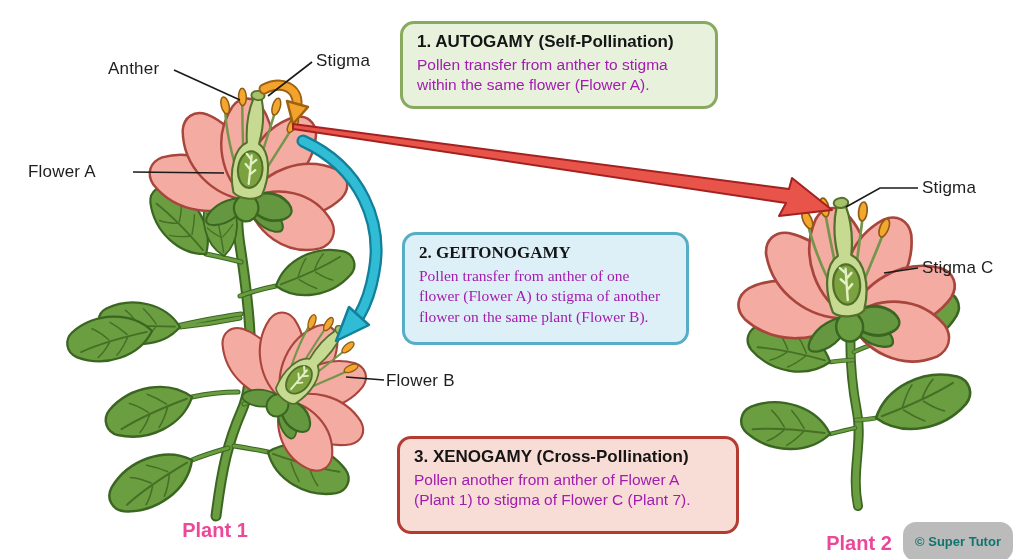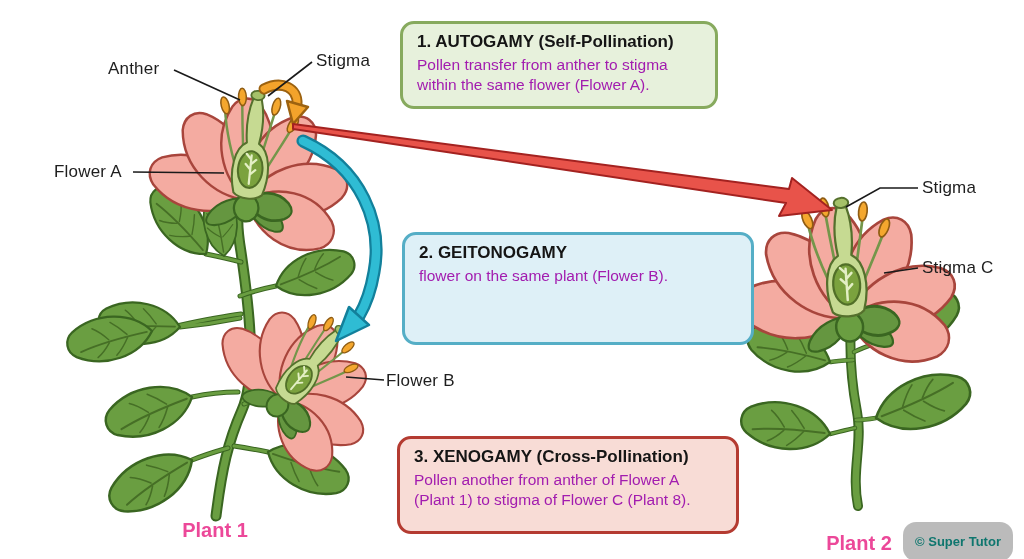--- a/index.html
+++ b/index.html
@@ -12,21 +12,21 @@
     position:absolute;font-size:17px;color:#1e1e1e;letter-spacing:0.2px;white-space:nowrap;text-align:right;
   }
   .plant-label{
     position:absolute;font-size:20px;font-weight:bold;color:#ec4899;text-align:center;width:90px;white-space:nowrap;
   }
   .infobox{
     position:absolute;border-radius:14px;border:3px solid;box-sizing:border-box;
     padding:8px 14px 0 14px;
   }
   .box-1{left:400px;top:21px;width:318px;height:88px;background:#e7f1dc;border-color:#87aa5e;}
-  .box-2{left:402px;top:232px;width:352px;height:113px;background:#def0f7;border-color:#55aec6;}
+  .box-2{left:402px;top:232px;width:287px;height:113px;background:#def0f7;border-color:#55aec6;font-family:Liberation Serif, serif;}
   .box-3{left:397px;top:436px;width:342px;height:98px;background:#f8dcd6;border-color:#b43b31;}
   .box-title{font-size:17px;font-weight:bold;color:#151515;margin-bottom:3px;white-space:nowrap;}
   .box-line{font-size:15.5px;color:#a21caf;line-height:1.32;white-space:nowrap;}
   .watermark{
     position:absolute;left:903px;top:522px;width:110px;height:39px;border-radius:13px;
     background:rgba(175,175,175,0.85);color:#0f766e;font-size:13px;font-weight:bold;
     display:flex;align-items:center;justify-content:center;white-space:nowrap;
   }
 </style>
 </head>
@@ -121,39 +121,41 @@
       <path d="M312,62 L268,96"></path>
       <path d="M133,172 L224,173"></path>
       <path d="M384,380 L346,377"></path>
       <path d="M918,188 L880,188 L846,207"></path>
       <path d="M918,268 L884,273"></path>
     </g>
   </svg>
 
   <div class="diagram-label" style="left:108px;top:59px">Anther</div>
   <div class="diagram-label" style="left:316px;top:51px">Stigma</div>
-  <div class="diagram-label" style="left:54px;top:162px">Flower A</div>
+  <div class="diagram-label" style="left:28px;top:162px">Flower A</div>
   <div class="diagram-label" style="left:386px;top:371px">Flower B</div>
   <div class="diagram-label" style="left:922px;top:178px">Stigma</div>
   <div class="diagram-label" style="left:922px;top:258px">Stigma C</div>
   <div class="plant-label" style="left:170px;top:519px">Plant 1</div>
   <div class="plant-label" style="left:814px;top:532px">Plant 2</div>
 
   <div class="infobox box-1">
     <div class="box-title">1. AUTOGAMY (Self-Pollination)</div>
     <div class="box-line">Pollen transfer from anther to stigma</div>
     <div class="box-line">within the same flower (Flower A).</div>
   </div>
 
   <div class="infobox box-2">
     <div class="box-title">2. GEITONOGAMY</div>
+    <div class="box-line">Pollen transfer from anther of one</div>
+    <div class="box-line">flower (Flower A) to stigma of another</div>
     <div class="box-line">flower on the same plant (Flower B).</div>
   </div>
 
   <div class="infobox box-3">
     <div class="box-title">3. XENOGAMY (Cross-Pollination)</div>
     <div class="box-line">Pollen another from anther of Flower A</div>
-    <div class="box-line">(Plant 1) to stigma of Flower C (Plant 8).</div>
+    <div class="box-line">(Plant 1) to stigma of Flower C (Plant 7).</div>
   </div>
 
   <div class="watermark">© Super Tutor</div>
 
 </div>
 
 </body></html>

